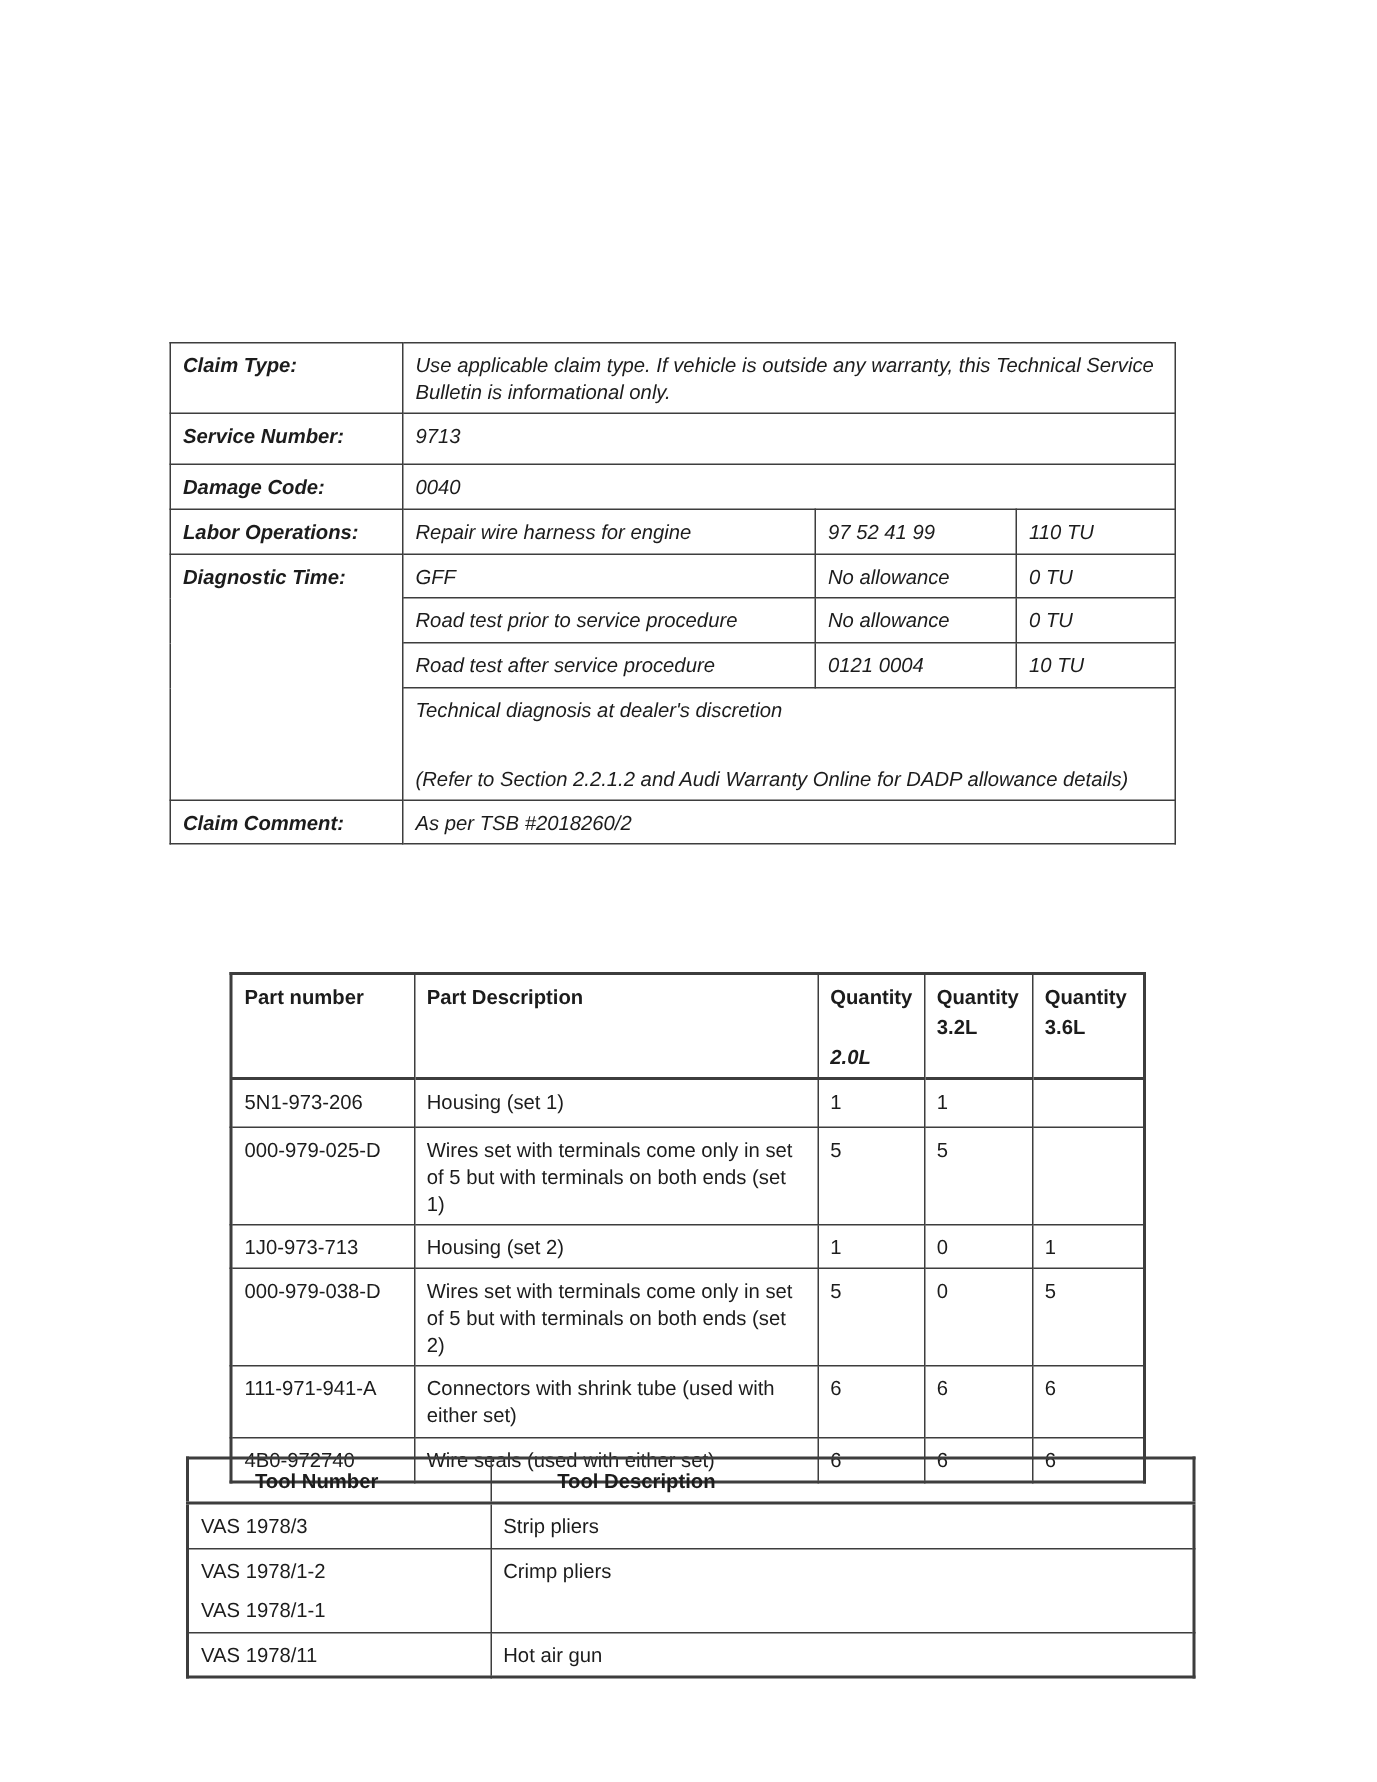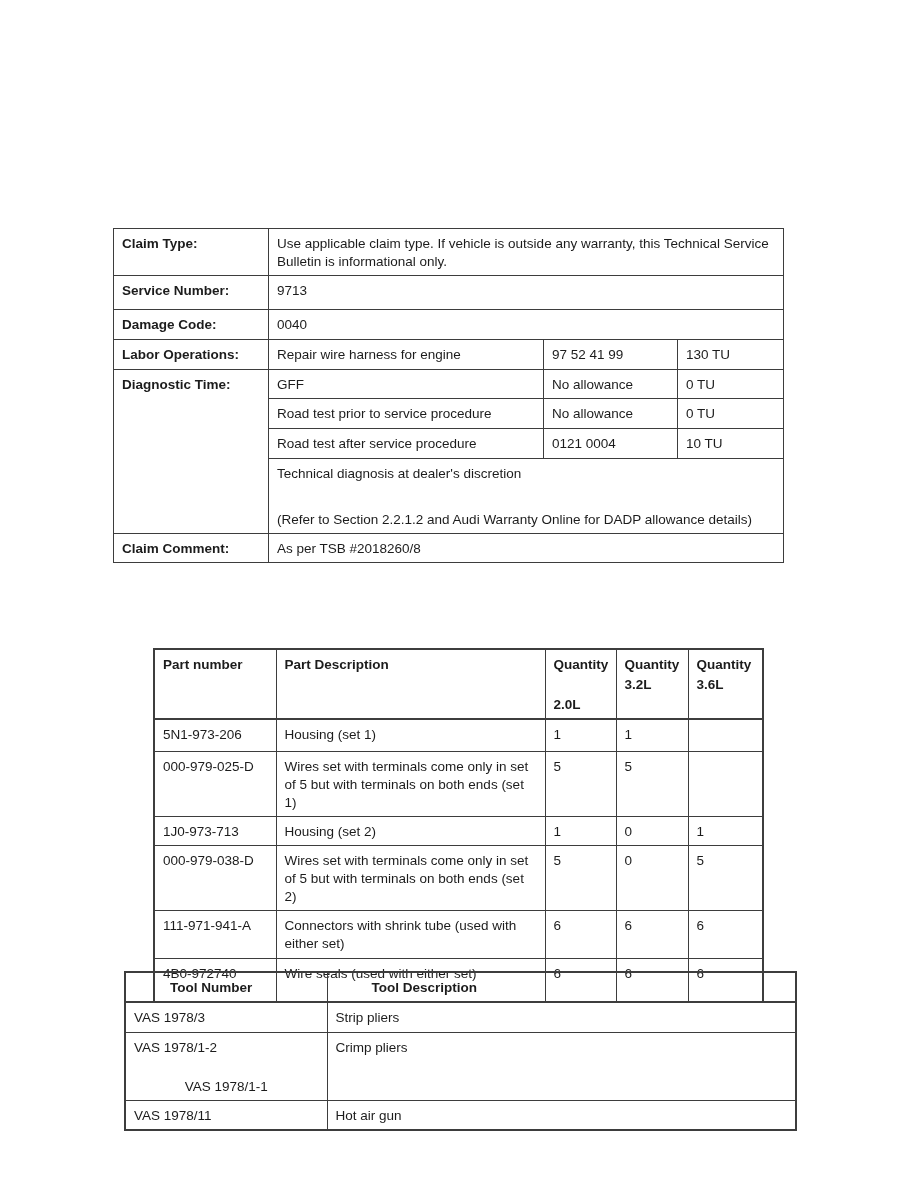--- a/index.html
+++ b/index.html
@@ -12,40 +12,40 @@
   .page { position:absolute; inset:0; background:#fff; }
 
   table { border-collapse:collapse; table-layout:fixed; position:absolute; }
   td, th { vertical-align:top; padding:6px 8px 4px 8px; line-height:18px;
            font-size:13.5px; font-weight:400; text-align:left; overflow:hidden; }
   .lbl, th { font-weight:700; }
 
   
   .claim-table { left:113px; top:228px; width:670px; }
   .claim-table td { border:1px solid #3d3d3d; }
-  .claim-table { border:1px solid #3d3d3d; }
+  .claim-table { border:1px solid #3d3d3d;font-style:italic; }
   .tech-line2 { margin-top:28px; }
 
   
   .warranty-note { position:absolute; left:114px; top:542px; width:695px;
                    line-height:18.5px; }
   .warranty-note .it { font-style:italic; }
 
   
   .parts-table { left:153px; top:648px; width:609px; border:2px solid #3d3d3d; }
   .parts-table td, .parts-table th { border:1px solid #3d3d3d; }
   .parts-table th { border-bottom:2px solid #3d3d3d;margin-top:44px; }
   .hdr-line2 { margin-top:2px; }
-  .hdr-line2.big-gap { margin-top:22px; }
+  .hdr-line2.big-gap { margin-top:22px;font-style:italic; }
 
   
   .tools-table { left:124px; top:971px; width:671px; border:2px solid #3d3d3d; }
   .tools-table td, .tools-table th { border:1px solid #3d3d3d; }
   .tools-table th { border-bottom:2px solid #3d3d3d;padding-left:44px; }
-  .tool-line2 { margin-top:21px;text-align:center; }
+  .tool-line2 { margin-top:8px; }
 </style>
 </head>
 <body>
 
 <div class="page">
 
   <table class="claim-table">
     <colgroup>
       <col style="width:155px">
         <col style="width:275px">
@@ -62,21 +62,21 @@
       <td colspan="3">9713</td>
     </tr>
     <tr style="height:30px">
       <td class="lbl">Damage Code:</td>
       <td colspan="3">0040</td>
     </tr>
     <tr style="height:30px">
       <td class="lbl">Labor Operations:</td>
       <td>Repair wire harness for engine</td>
       <td>97 52 41 99</td>
-      <td>130 TU</td>
+      <td>110 TU</td>
     </tr>
     <tr style="height:29px">
       <td class="lbl" rowspan="4">Diagnostic Time:</td>
       <td>GFF</td>
       <td>No allowance</td>
       <td>0 TU</td>
     </tr>
     <tr style="height:30px">
       <td>Road test prior to service procedure</td>
       <td>No allowance</td>
@@ -88,21 +88,21 @@
       <td>10 TU</td>
     </tr>
     <tr style="height:54px">
       <td colspan="3">
         <div>Technical diagnosis at dealer's discretion</div>
         <div class="tech-line2">(Refer to Section 2.2.1.2 and Audi Warranty Online for DADP allowance details)</div>
       </td>
     </tr>
     <tr style="height:27px">
       <td class="lbl">Claim Comment:</td>
-      <td colspan="3">As per TSB #2018260/8</td>
+      <td colspan="3">As per TSB #2018260/2</td>
     </tr>
   </tbody>
     </table>
 
 
   <table class="parts-table">
     <colgroup>
       <col style="width:122px">
         <col style="width:269px">
       <col style="width:71px">
@@ -154,21 +154,21 @@
       <td>0</td>
       <td>5</td>
     </tr>
     <tr style="height:48px">
       <td>111-971-941-A</td>
       <td>Connectors with shrink tube (used with either set)</td>
       <td>6</td>
       <td>6</td>
       <td>6</td>
     </tr>
-    <tr style="height:44px">
+    <tr style="height:29px">
       <td>4B0-972740</td>
       <td>Wire seals (used with either set)</td>
       <td>6</td>
       <td>6</td>
       <td>6</td>
     </tr>
   </tbody>
     </table>
 
   <table class="tools-table">

